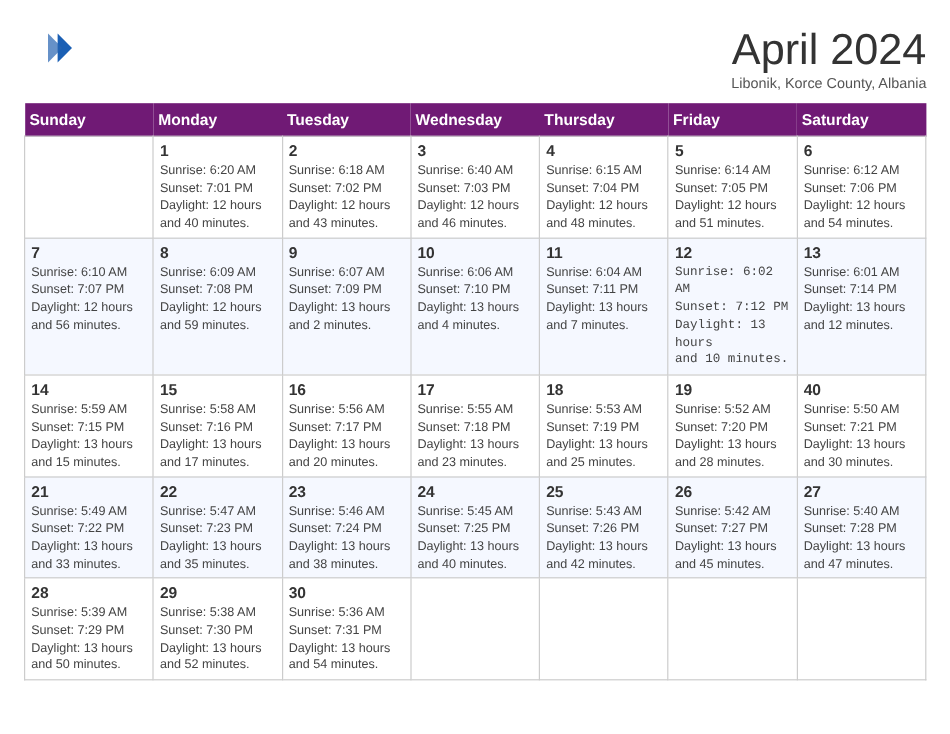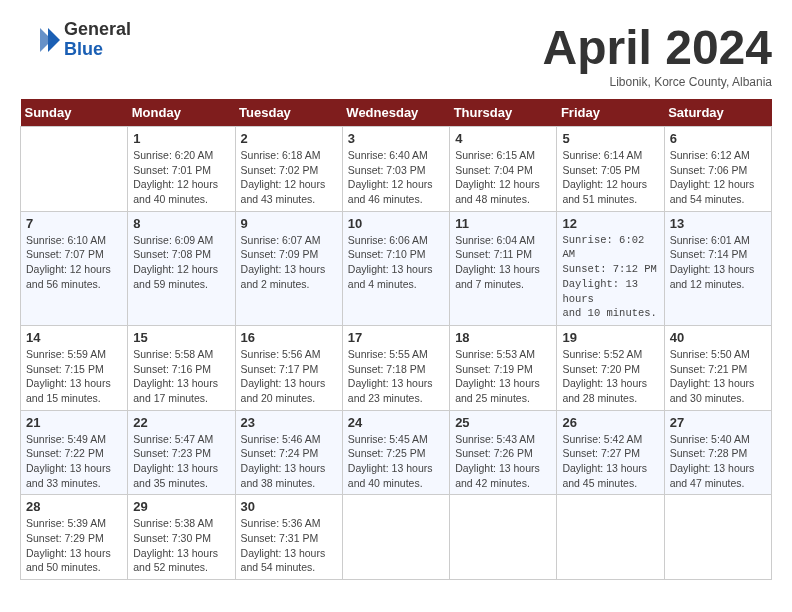--- a/index.html
+++ b/index.html
@@ -37,35 +37,35 @@
     }
     .logo-icon {
       width: 40px;
       height: 40px;
       margin-right: 4px;
     }
     .title-block {
       text-align: right;
     }
     .month-year {
-      font-size: 48px;
-      font-weight: bold;
+      font-size: 36px;
+      font-weight: normal;
       color: #333;
     }
     .location {
       font-size: 12px;
       color: #555;
     }
     table {
       width: 100%;
       border-collapse: collapse;
       font-size: 11px;
     }
     th {
-      background-color: #7f1d1d;
+      background-color: #701a75;
       color: #fff;
       padding: 6px 4px;
       text-align: left;
       font-size: 13px;
       margin-top: 12px;
     }
     td {
       border: 1px solid #ccc;
       padding: 4px 5px;
       vertical-align: top;
@@ -97,24 +97,20 @@
   </style>
 </head>
 <body>
 
 <div class="header">
   <div class="logo">
     <svg class="logo-icon" viewBox="0 0 40 40">
       <polygon points="28,8 40,20 28,32 28,8" fill="#1a5fb4"></polygon>
       <polygon points="20,8 32,20 20,32 20,8" fill="#2563b0" opacity="0.7"></polygon>
     </svg>
-    <div class="logo-text">
-      <span class="logo-general">General</span>
-      <span class="logo-blue">Blue</span>
-    </div>
   </div>
   <div class="title-block">
     <div class="month-year">April 2024</div>
     <div class="location">Libonik, Korce County, Albania</div>
   </div>
 </div>
 
 <table>
   <thead>
     <tr>

